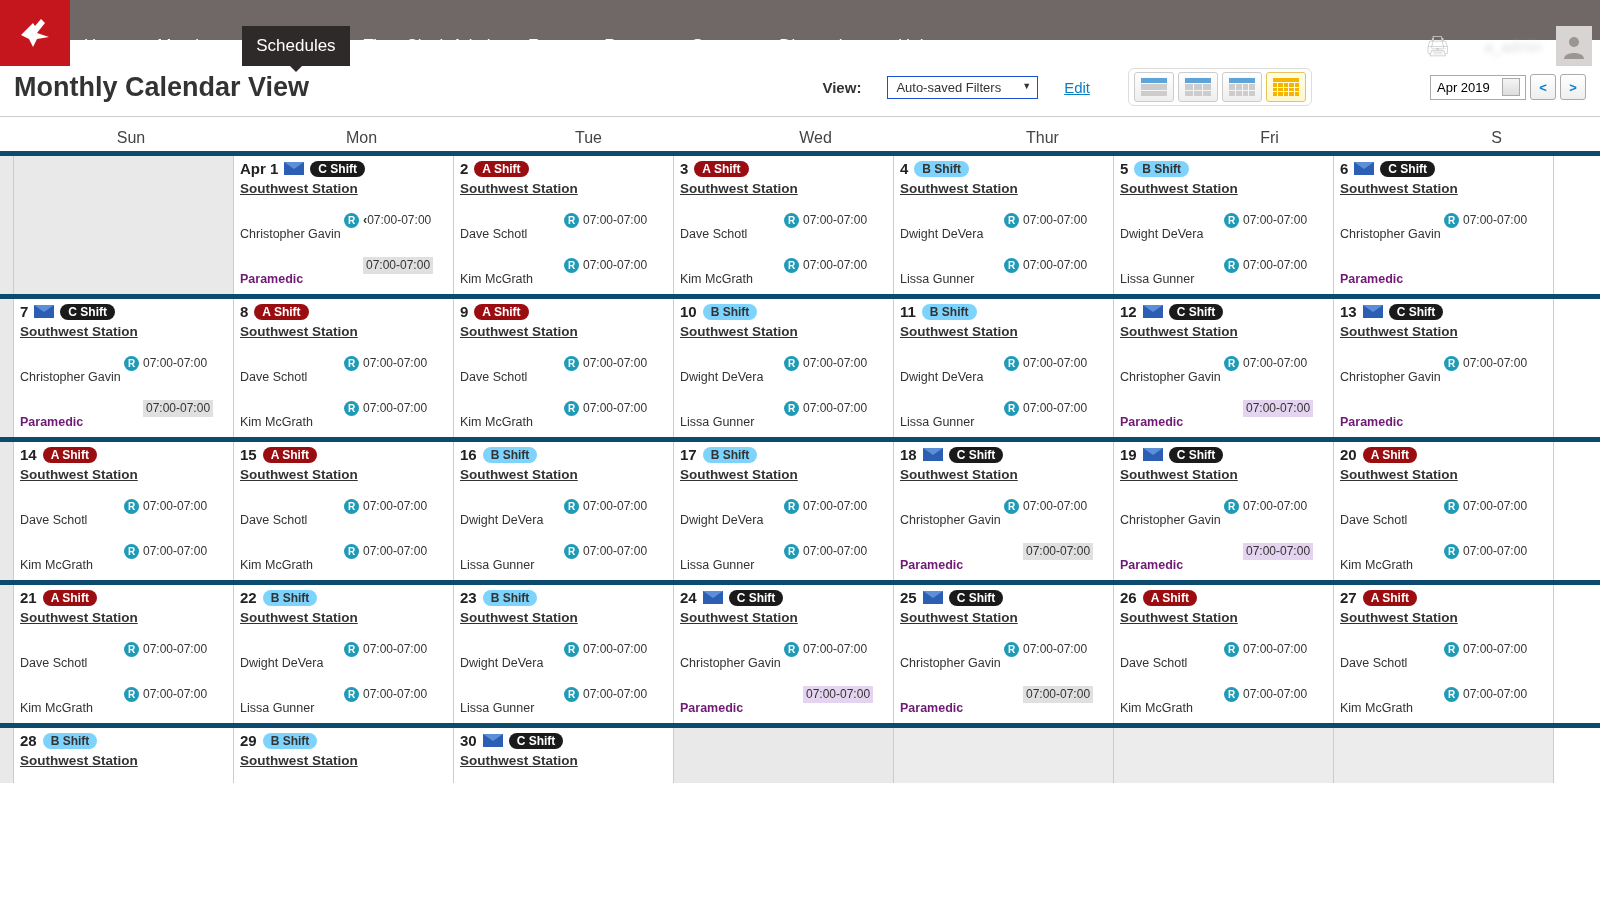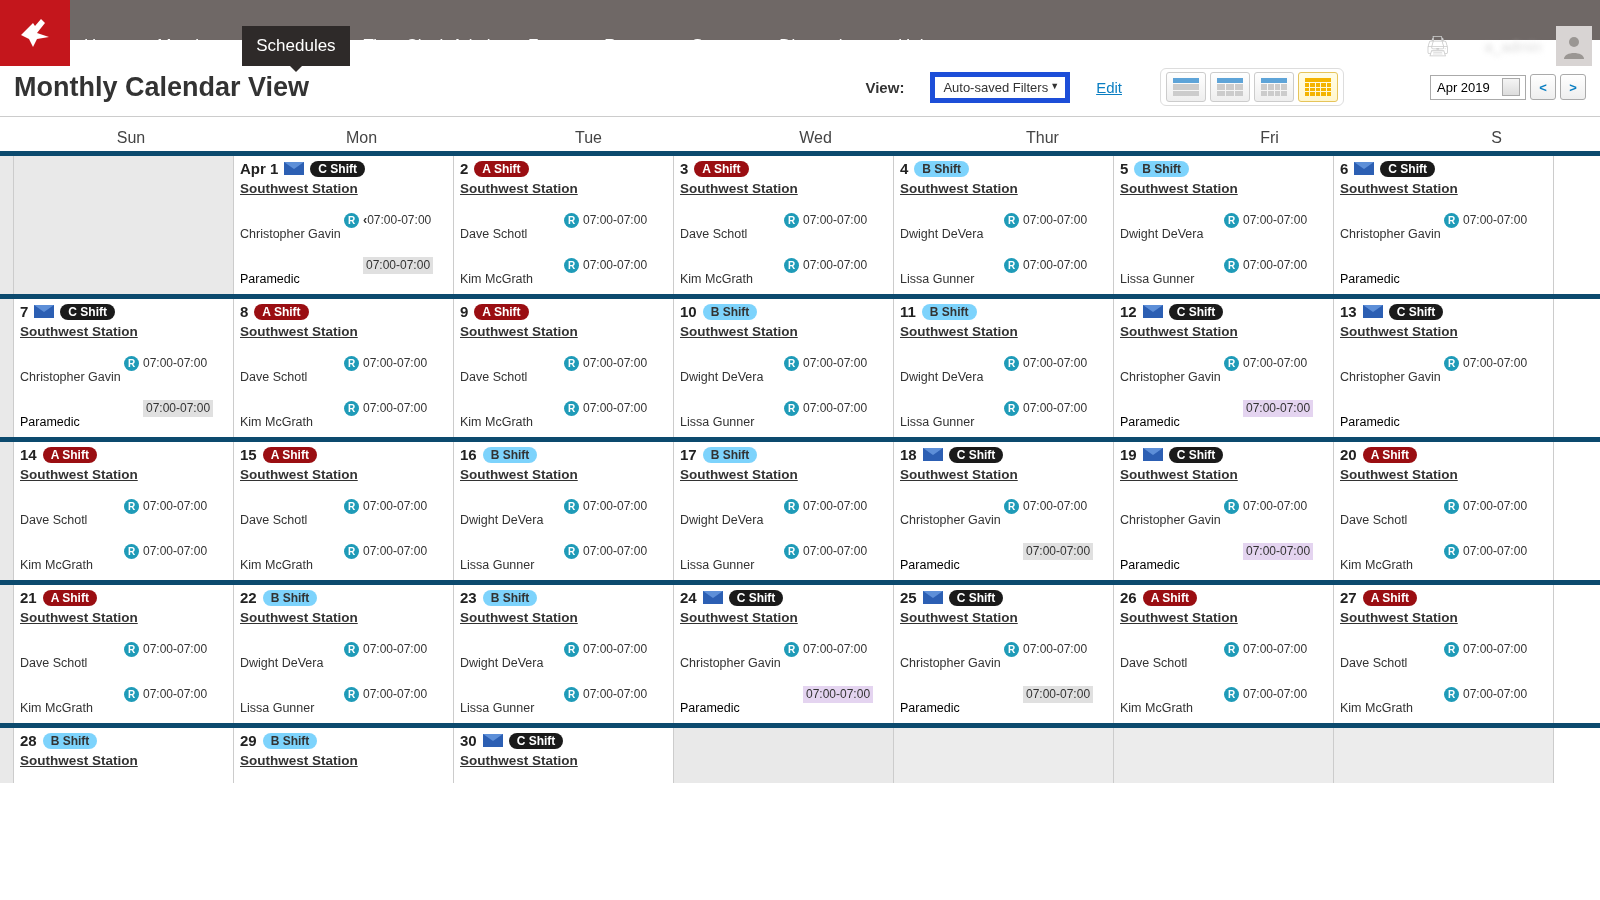--- a/index.html
+++ b/index.html
@@ -24,33 +24,33 @@
 .print-icon { color: #ccc; font-size: 20px; margin-right: 20px; cursor: pointer; }
 .username { color: #ddd; font-size: 15px; padding: 0 14px; filter: blur(2.5px); }
 .avatar-box { width: 36px; height: 40px; background: #d8d4d3; display: flex; align-items: center; justify-content: center; }
 .avatar-box svg { display: block; }
 
 
 .page-header { display: flex; align-items: center; padding: 28px 14px 10px; border-bottom: 1px solid #ccc; }
 .page-title { font-size: 27px; font-weight: bold; }
 .header-right { margin-left: auto; display: flex; align-items: center; gap: 26px; }
 .view-label { font-size: 15px; font-weight: bold; }
-.select-box { border: 5px solid #1d4ed8; padding: 3px 17px 3px 8px; font-size: 13px; position: relative; background: #fff; }
+.select-box { border: 1px solid #1d4ed8; padding: 3px 36px 3px 8px; font-size: 13px; position: relative; background: #fff; }
 .select-box::after { content: "▼"; position: absolute; right: 6px; top: 4px; font-size: 9px; color: #333; }
 .edit-link { color: #0a7ec2; font-size: 15px; }
 .view-btns { display: flex; border: 1px solid #ddd; border-radius: 6px; padding: 3px; margin-left: 12px; }
 .view-btn { width: 40px; height: 30px; border: 1px solid #ccc; border-radius: 3px; margin: 0 2px; background: linear-gradient(#fff,#eee); display: flex; align-items: center; justify-content: center; cursor: pointer; }
 .view-btn.active { background: linear-gradient(#fffde6,#fff6cc); border-color: #e6c45a; }
 .mini-cal { width: 26px; height: 18px; display: grid; grid-template-rows: 5px repeat(2,1fr); gap: 1px; }
 .mini-cal .hdr { background: #5ea4d8; }
 .mini-cal .cell { background: #ccc; }
 .view-btn.active .mini-cal .hdr, .view-btn.active .mini-cal .cell { background: #f4b400; }
 .view-btn.active .mini-cal .hdr { background: #f4b400; }
 .date-picker { margin-left: 60px; display: flex; align-items: center; gap: 4px; }
-.date-input { border: 1px solid #aaa; padding: 4px 26px 4px 6px; width: 96px; font-size: 13px; position: relative; }
+.date-input { border: 1px solid #aaa; padding: 4px 26px 4px 6px; width: 96px; font-size: 13px; position: relative; margin-left: 32px; }
 .dp-icon { width: 18px; height: 18px; border: 1px solid #aaa; display: inline-block; background: linear-gradient(#f5f5f5,#ddd); position: relative; margin-left: -24px; margin-right: 6px; }
 .nav-arrow { width: 26px; height: 26px; border: 1px solid #aaa; border-radius: 3px; background: linear-gradient(#fff,#eee); color: #0a7ec2; font-weight: bold; display: flex; align-items: center; justify-content: center; cursor: pointer; }
 
 
 .cal-header { display: flex; margin-top: 8px; }
 .daycol-h { flex: 0 0 227px; text-align: center; font-size: 16px; padding: 4px 0; color: #444; }
 .daycol-h.first { flex: 0 0 234px; margin-left: 14px; }
 .cal-body { display: flex; flex-direction: column; }
 .cal-row { display: flex; border-top: 5px solid #0c4a6e; min-height: 140px; }
 .left-gutter { width: 14px; background: #e9e9e9; border-right: 1px solid #ccc; }
@@ -62,21 +62,21 @@
 .env-icon::before { content: ""; position: absolute; top: 0; left: 0; border-left: 10px solid transparent; border-right: 10px solid transparent; border-top: 7px solid #5d8fd8; }
 .shift-pill { border-radius: 10px; padding: 1px 8px; font-size: 12px; font-weight: bold; color: #fff; }
 .shift-a { background: #9a0e12; }
 .shift-b { background: #7dd3fc; color: #333; }
 .shift-c { background: #1a1a1a; }
 .station { font-weight: bold; text-decoration: underline; font-size: 13.5px; margin-bottom: 2px; display: block; }
 .assign-row { display: flex; align-items: center; font-size: 12.5px; line-height: 17px; }
 .assign-row .name { flex: 0 0 104px; margin-top: 28px; }
 .r-dot { width: 15px; height: 15px; border-radius: 50%; background: #1f9bb8; color: #fff; font-size: 10px; font-weight: bold; display: inline-flex; align-items: center; justify-content: center; margin-right: 4px; }
 .time { font-size: 12px; }
-.paramedic { color: #000000; }
+.paramedic { color: #701a75; font-weight: bold; }
 .hl-time { background: #e4d4f0; padding: 0 3px; }
 .hl-time.grey { background: #e0e0e0; }
 
 .cal-row.short { min-height: 60px; max-height: 60px; overflow: hidden; }
 .trail-row .day-cell:nth-child(n+6) { background: #ececec; }
 .bird-svg { width: 40px; height: 40px; }
 </style>
 </head>
 <body>
 

